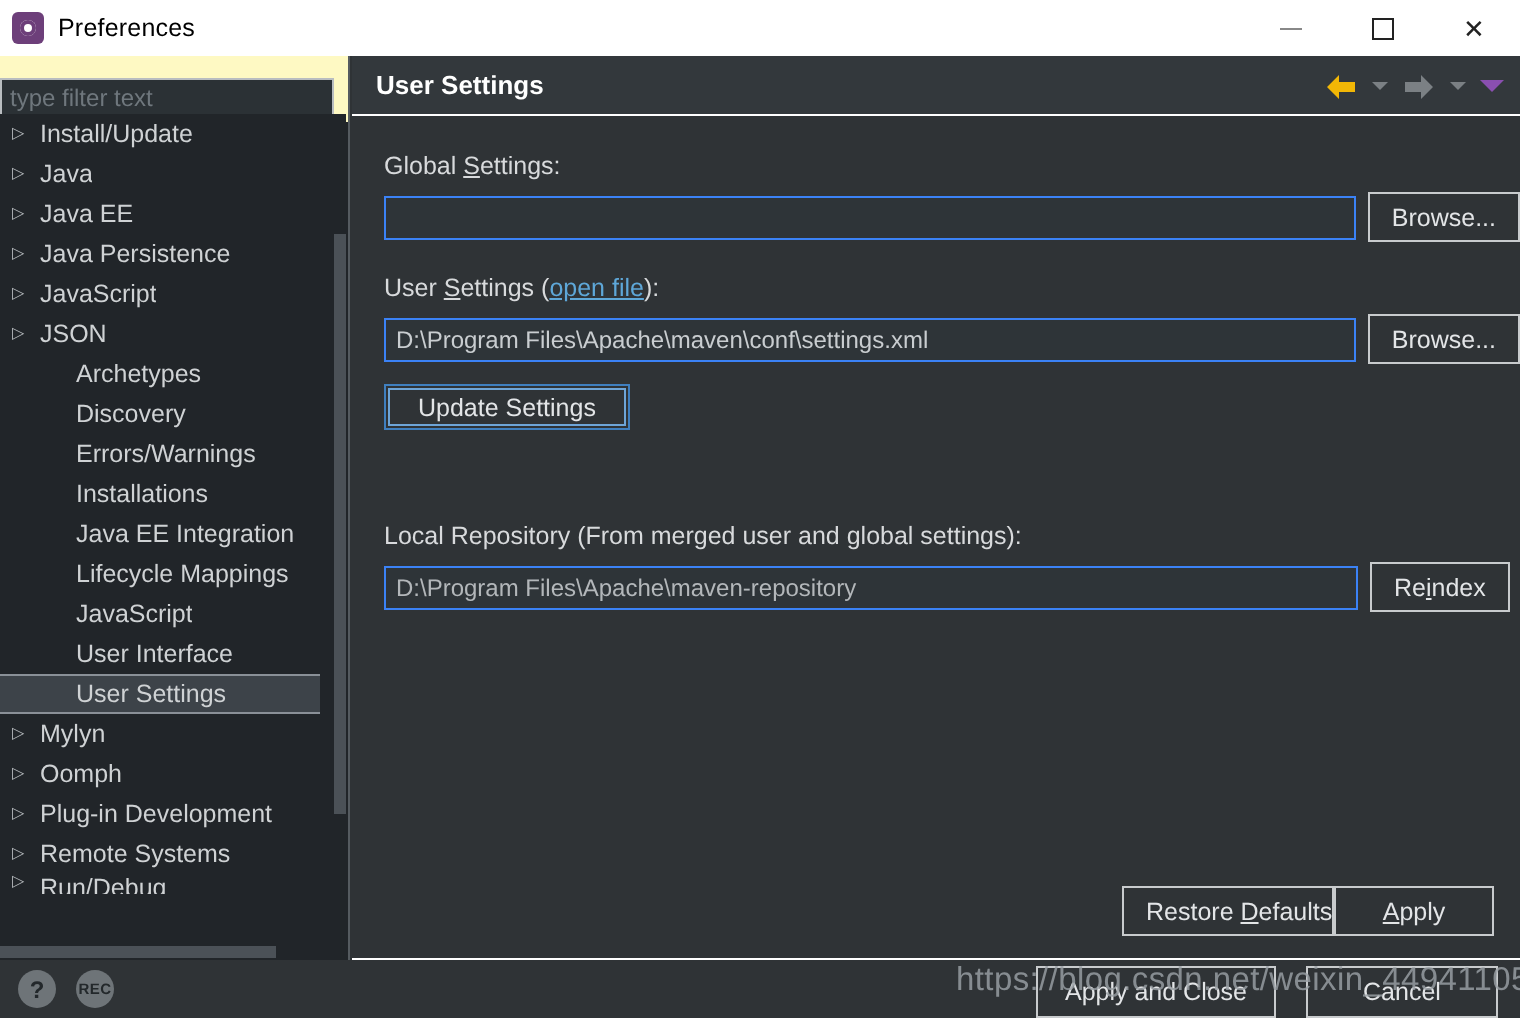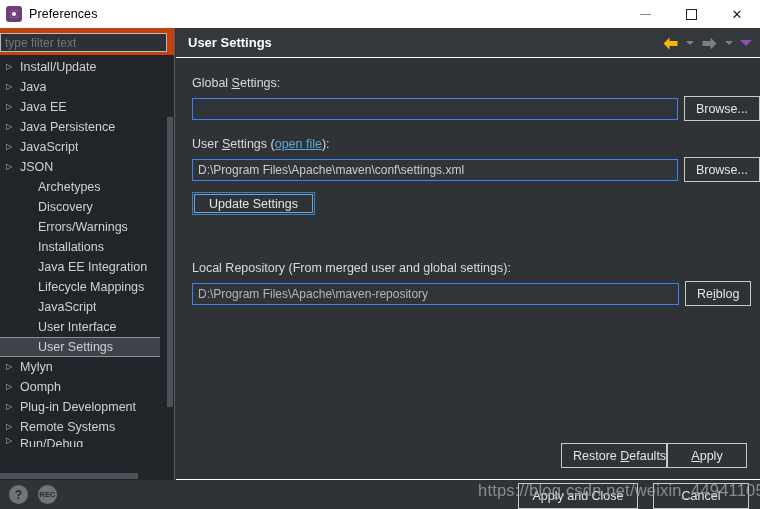--- a/index.html
+++ b/index.html
@@ -74,22 +74,22 @@
   #left-panel {
     position: absolute;
     left: 0; top: 0;
     width: 175px;
     height: 452px;
     background: #212529;
     border-right: 1px solid #555b60;
     overflow: hidden;
   }
   #filter-wrap {
-    padding: 3px 4px 3px 0;
-    background: #c2410c;
+    padding: 9px 4px 3px 0;
+    background: #fef9c3;
   }
   #filter-input {
     display: block;
     width: 167px;
     height: 19px;
     margin: 2px 0 0 0;
     background: #2b3135;
     border: 1px solid #b9bdc0;
     color: #6f777d;
     font-family: "Liberation Sans", sans-serif;
@@ -468,21 +468,21 @@
         <button class="btn">Browse...</button>
       </div>
       <button id="update-settings-btn" class="btn">Update Settings</button>
 
       <div class="spacer-lg"></div>
 
       
       <div class="field-label">Local Repository (From merged user and global settings):</div>
       <div class="row">
         <input id="local-repo-input" class="text-field" type="text" readonly="" value="D:\Program Files\Apache\maven-repository" style="">
-        <button class="btn"><span>Re</span><u>i</u><span>blog</span></button>
+        <button class="btn"><span>Re</span><u>i</u><span>ndex</span></button>
       </div>
 
       
       <div id="pane-footer">
         <button id="restore-defaults-btn" class="btn"><span>Restore </span><u>D</u><span>efaults</span></button>
         <button id="apply-btn" class="btn"><u>A</u><span>pply</span></button>
       </div>
 
     </div>
   </div>

